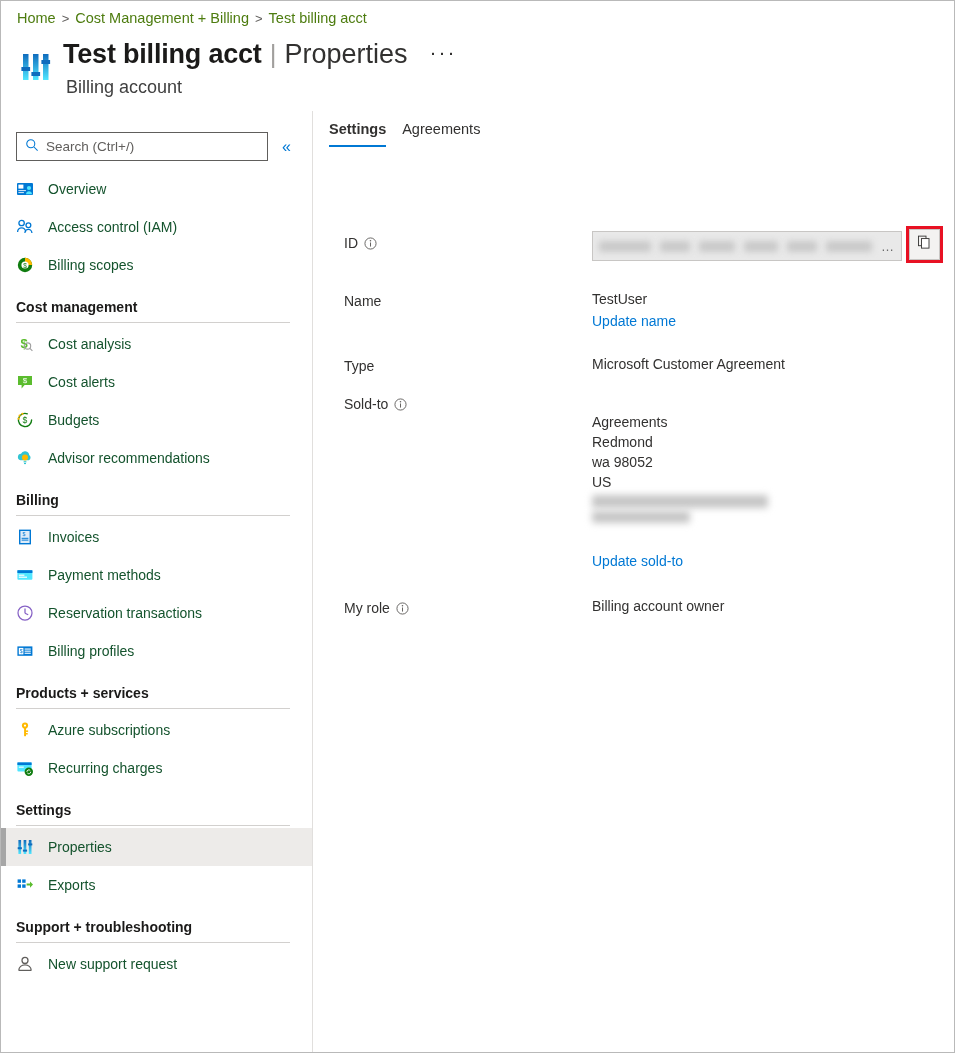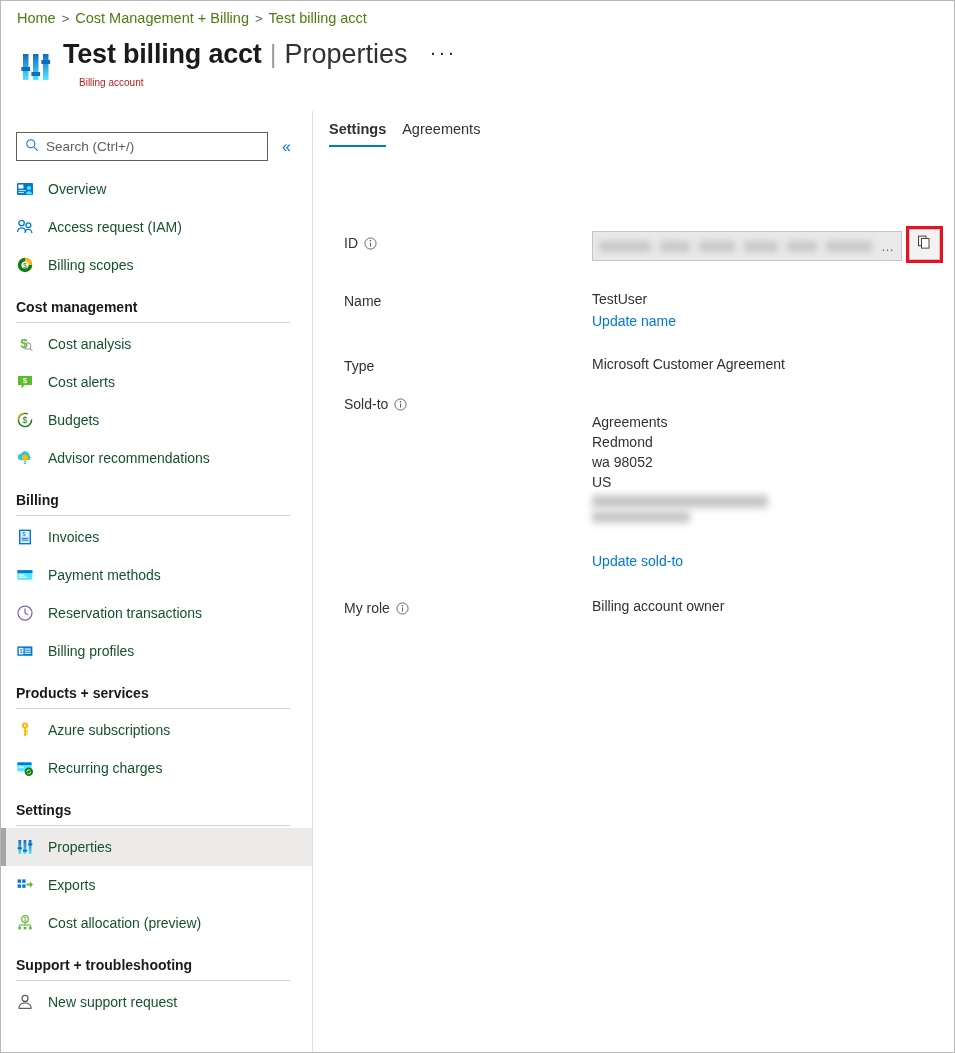--- a/index.html
+++ b/index.html
@@ -85,24 +85,24 @@
     margin-left: 22px;
     font-size: 21px;
     color: #323130;
     letter-spacing: 2px;
     cursor: pointer;
     line-height: 1;
     position: relative;
     top: -4px;
   }
   .subtitle {
-    font-size: 10px;
-    color: #b91c1c;
+    font-size: 18px;
+    color: #404040;
     margin-top: 7px;
-    margin-left: 16px;
+    margin-left: 3px;
   }
 
   
   .sidebar {
     position: absolute;
     left: 0;
     top: 124px;
     width: 311px;
     bottom: 0;
   }
@@ -409,21 +409,21 @@
 
       <div class="nav-item">
         <span class="nav-icon">
           <svg width="18" height="18" viewBox="0 0 18 18">
             <circle cx="5.6" cy="5" r="2.7" fill="none" stroke="#0078d4" stroke-width="1.3"></circle>
             <path d="M1.6 14c0-2.4 1.8-4.2 4-4.2s4 1.8 4 4.2" fill="none" stroke="#0078d4" stroke-width="1.3"></path>
             <circle cx="12.4" cy="7.2" r="2.4" fill="none" stroke="#0078d4" stroke-width="1.3"></circle>
             <path d="M8.9 15c0-2.1 1.6-3.7 3.5-3.7s3.5 1.6 3.5 3.7" fill="none" stroke="#0078d4" stroke-width="1.3"></path>
           </svg>
         </span>
-        <span class="nav-label">Access request (IAM)</span>
+        <span class="nav-label">Access control (IAM)</span>
       </div>
 
       <div class="nav-item">
         <span class="nav-icon">
           <svg width="18" height="18" viewBox="0 0 18 18">
             <circle cx="9" cy="9" r="7.2" fill="#107c10"></circle>
             <path d="M9 1.8A7.2 7.2 0 0 1 16.2 9H9z" fill="#ffb900"></path>
             <circle cx="9" cy="9" r="3.6" fill="#ffffff"></circle>
             <text x="9" y="11.6" font-size="6.4" text-anchor="middle" fill="#107c10" font-family="Liberation Sans, sans-serif">$</text>
           </svg>
@@ -585,36 +585,20 @@
         <span class="nav-icon">
           <svg width="18" height="18" viewBox="0 0 18 18">
             <rect x="1.6" y="3.4" width="3.4" height="3.4" fill="#0078d4"></rect>
             <rect x="6.2" y="3.4" width="3.4" height="3.4" fill="#0078d4"></rect>
             <rect x="1.6" y="8.4" width="3.4" height="3.4" fill="#0078d4"></rect>
             <rect x="6.2" y="8.4" width="3.4" height="3.4" fill="#0078d4"></rect>
             <path d="M10.6 7.6h3.4V5.4L17 8.6 14 11.8V9.6h-3.4z" fill="#5bbc2e"></path>
           </svg>
         </span>
         <span class="nav-label">Exports</span>
-      </div>
-      <div class="nav-item">
-        <span class="nav-icon">
-          <svg width="18" height="18" viewBox="0 0 18 18">
-            <circle cx="9" cy="5" r="3.3" fill="none" stroke="#5bbc2e" stroke-width="1.2"></circle>
-            <text x="9" y="7" font-size="4.6" text-anchor="middle" fill="#5bbc2e" font-family="Liberation Sans, sans-serif">$</text>
-            <line x1="9" y1="8.4" x2="9" y2="11" stroke="#5bbc2e" stroke-width="1.1"></line>
-            <line x1="3.6" y1="11" x2="14.4" y2="11" stroke="#5bbc2e" stroke-width="1.1"></line>
-            <line x1="3.6" y1="11" x2="3.6" y2="13" stroke="#5bbc2e" stroke-width="1.1"></line>
-            <line x1="14.4" y1="11" x2="14.4" y2="13" stroke="#5bbc2e" stroke-width="1.1"></line>
-            <rect x="2.3" y="13" width="2.6" height="2.4" fill="#5bbc2e"></rect>
-            <rect x="7.7" y="13" width="2.6" height="2.4" fill="#5bbc2e"></rect>
-            <rect x="13.1" y="13" width="2.6" height="2.4" fill="#5bbc2e"></rect>
-          </svg>
-        </span>
-        <span class="nav-label">Cost allocation (preview)</span>
       </div>
 
       <div class="nav-group">
         <div class="nav-group-title">Support + troubleshooting</div>
         <div class="nav-group-rule"></div>
       </div>
       <div class="nav-item">
         <span class="nav-icon">
           <svg width="18" height="18" viewBox="0 0 18 18">
             <circle cx="9" cy="5.4" r="3" fill="none" stroke="#605e5c" stroke-width="1.25"></circle>

